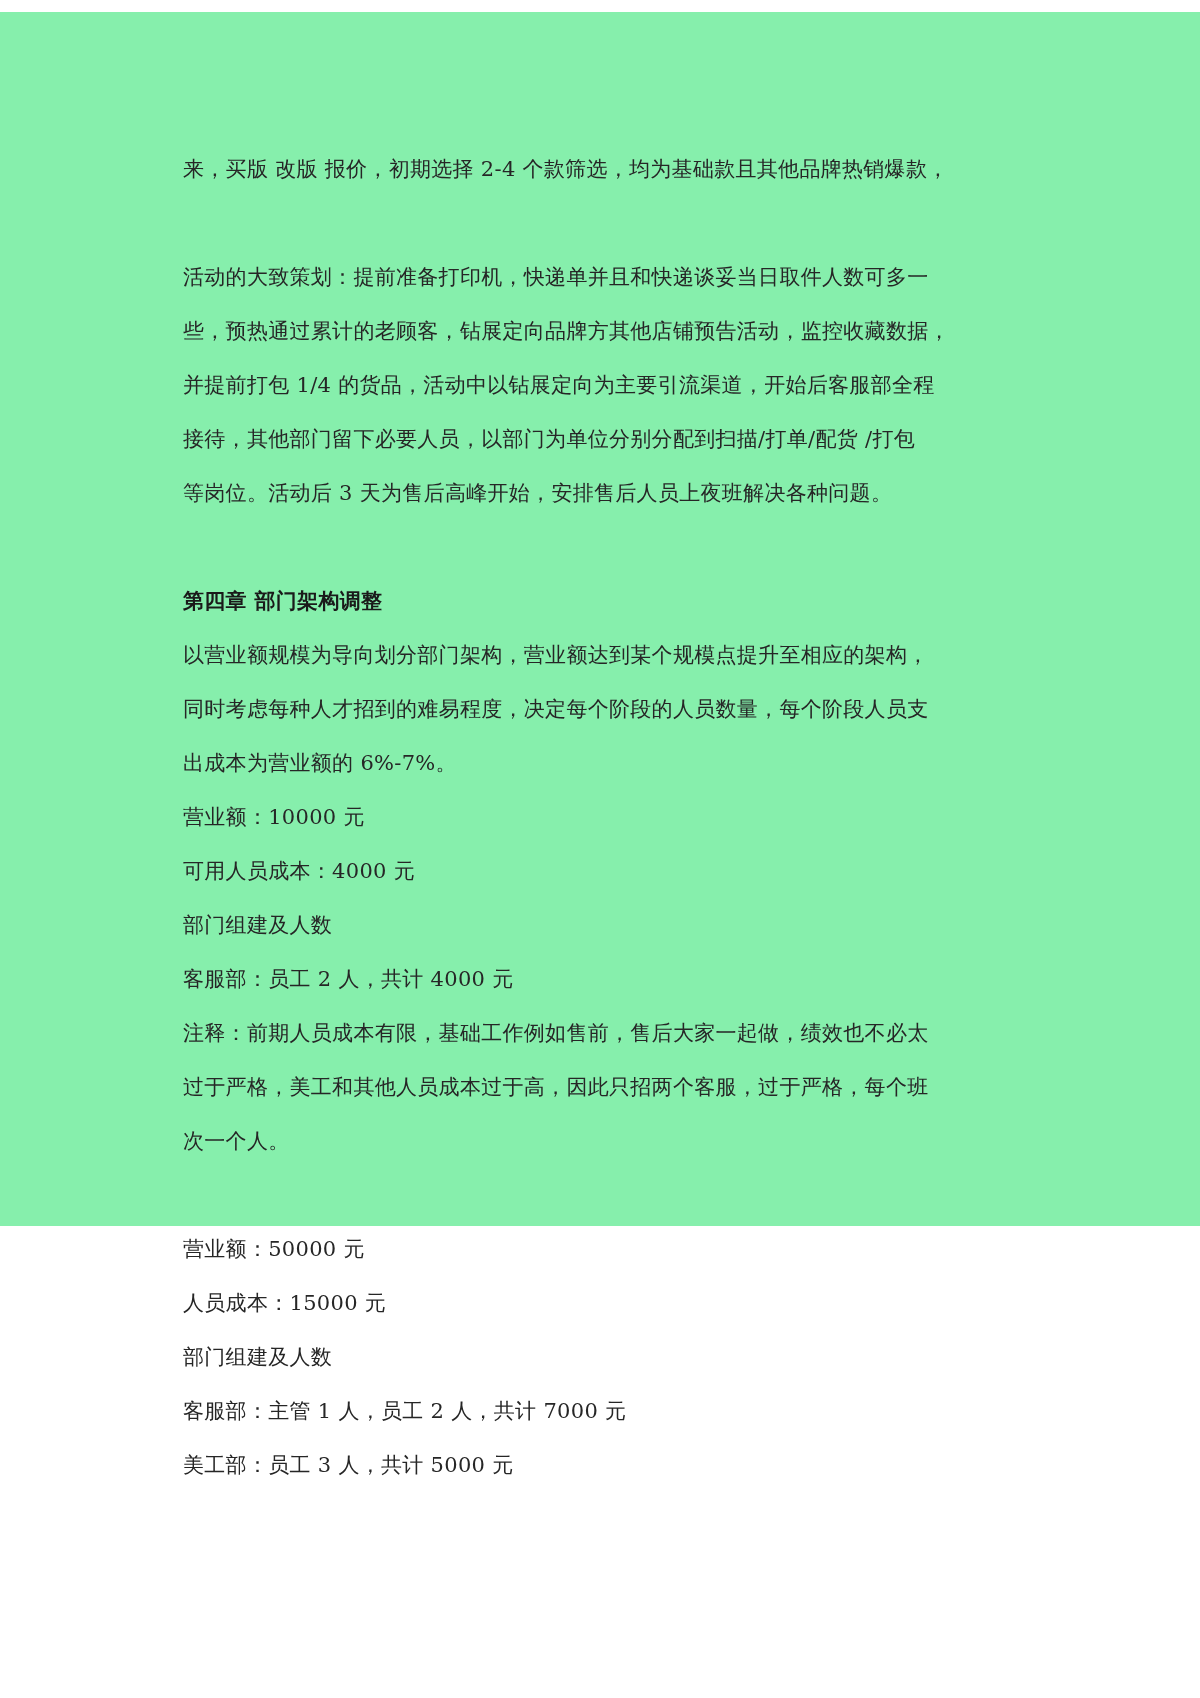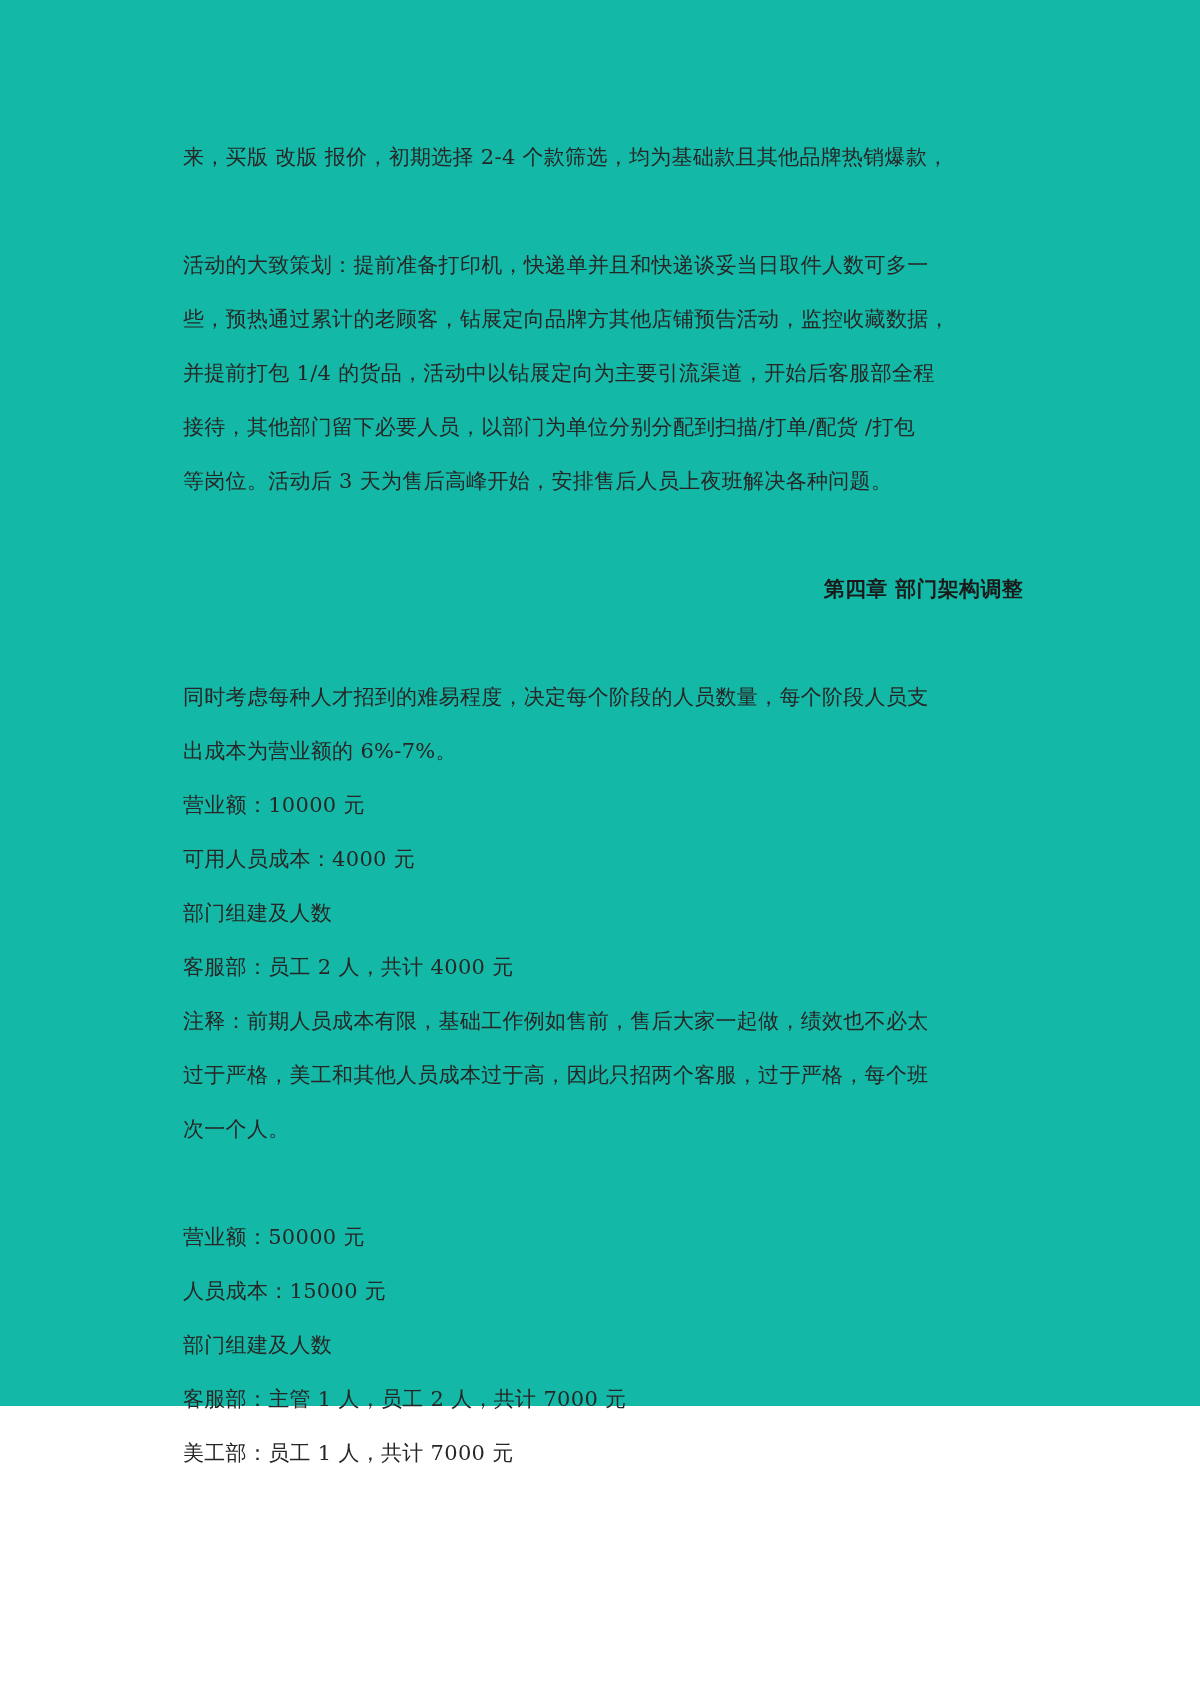--- a/index.html
+++ b/index.html
@@ -11,67 +11,67 @@
       width: 1200px;
       height: 1698px;
       position: relative;
       overflow: hidden;
       font-family: "DejaVu Serif", "Liberation Serif", serif;
       color: #222222;
     }
     .page {
       position: absolute;
       left: 0;
-      top: 0;
+      top: 12px;
       width: 1200px;
-      height: 1406px;
-      background: #14b8a6;
+      height: 1214px;
+      background: #86efac;
     }
     .line {
       position: absolute;
       left: 183px;
       width: 840px;
       font-size: 21px;
       line-height: 28px;
       height: 28px;
       white-space: nowrap;
       letter-spacing: 0.3px;
       color: #262626;
     }
     .heading {
       font-weight: bold;
       color: #1a1a1a;
-      text-align: right;
     }
   </style>
 </head>
 <body>
 
 <div class="page">
 
   <div class="line" style="top:143px">来，买版 改版 报价，初期选择 2-4 个款筛选，均为基础款且其他品牌热销爆款，</div>
 
   <div class="line" style="top:305px">些，预热通过累计的老顾客，钻展定向品牌方其他店铺预告活动，监控收藏数据，</div>
   <div class="line" style="top:251px">活动的大致策划：提前准备打印机，快递单并且和快递谈妥当日取件人数可多一</div>
   <div class="line" style="top:359px">并提前打包 1/4 的货品，活动中以钻展定向为主要引流渠道，开始后客服部全程</div>
   <div class="line" style="top:413px">接待，其他部门留下必要人员，以部门为单位分别分配到扫描/打单/配货 /打包</div>
   <div class="line" style="top:467px">等岗位。活动后 3 天为售后高峰开始，安排售后人员上夜班解决各种问题。</div>
 
   <div class="line heading" style="top:575px">第四章 部门架构调整</div>
 
+  <div class="line" style="top:629px">以营业额规模为导向划分部门架构，营业额达到某个规模点提升至相应的架构，</div>
   <div class="line" style="top:683px">同时考虑每种人才招到的难易程度，决定每个阶段的人员数量，每个阶段人员支</div>
   <div class="line" style="top:737px">出成本为营业额的 6%-7%。</div>
 
   <div class="line" style="top:791px">营业额：10000 元</div>
   <div class="line" style="top:845px">可用人员成本：4000 元</div>
   <div class="line" style="top:899px">部门组建及人数</div>
   <div class="line" style="top:953px">客服部：员工 2 人，共计 4000 元</div>
   <div class="line" style="top:1007px">注释：前期人员成本有限，基础工作例如售前，售后大家一起做，绩效也不必太</div>
   <div class="line" style="top:1061px">过于严格，美工和其他人员成本过于高，因此只招两个客服，过于严格，每个班</div>
   <div class="line" style="top:1115px">次一个人。</div>
 
   <div class="line" style="top:1223px">营业额：50000 元</div>
   <div class="line" style="top:1277px">人员成本：15000 元</div>
   <div class="line" style="top:1331px">部门组建及人数</div>
   <div class="line" style="top:1385px">客服部：主管 1 人，员工 2 人，共计 7000 元</div>
-  <div class="line" style="top:1439px">美工部：员工 1 人，共计 7000 元</div>
+  <div class="line" style="top:1439px">美工部：员工 3 人，共计 5000 元</div>
 
 </div>
 
 </body></html>

